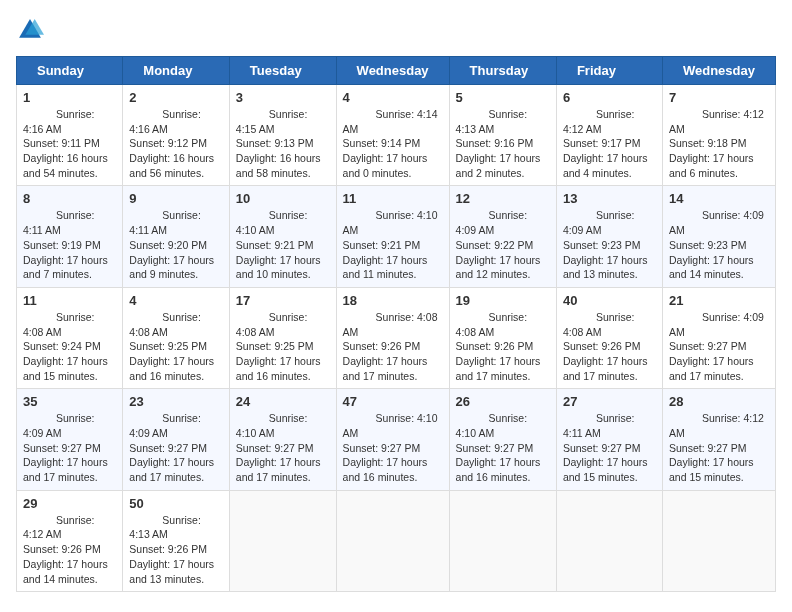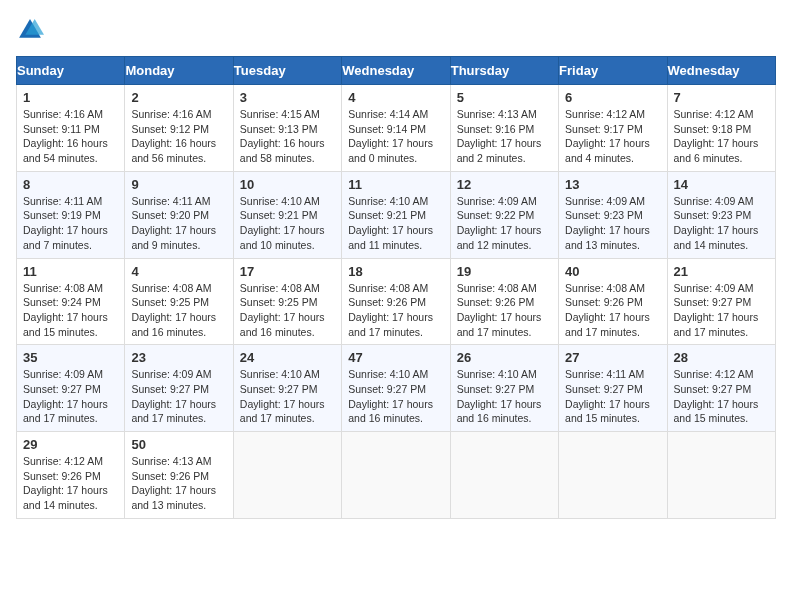--- a/index.html
+++ b/index.html
@@ -53,21 +53,21 @@
     .calendar {
       width: 100%;
       border-collapse: collapse;
       border: 1px solid #ccc;
     }
     .calendar th {
       background-color: #2a6ab5;
       color: #fff;
       font-size: 13px;
       font-weight: bold;
-      padding: 6px 0;
+      padding: 6px 20px;
       text-align: left;
       border: 1px solid #1e5a9a;
     }
     .calendar td {
       vertical-align: top;
       padding: 5px 6px;
       border: 1px solid #ddd;
       width: 108px;
       min-height: 80px;
       font-size: 10.5px;
@@ -83,20 +83,21 @@
     .day-number {
       font-size: 13px;
       font-weight: bold;
       display: block;
       margin-bottom: 2px;
     }
     .cell-text {
       font-size: 10.5px;
       line-height: 1.4;
       color: #333;
+      margin-left: 33px;
     }
     .empty-cell {
       background: #f9f9f9 !important;
     }
   </style>
 </head>
 <body>
 
 <div class="header">
   <div class="logo">

